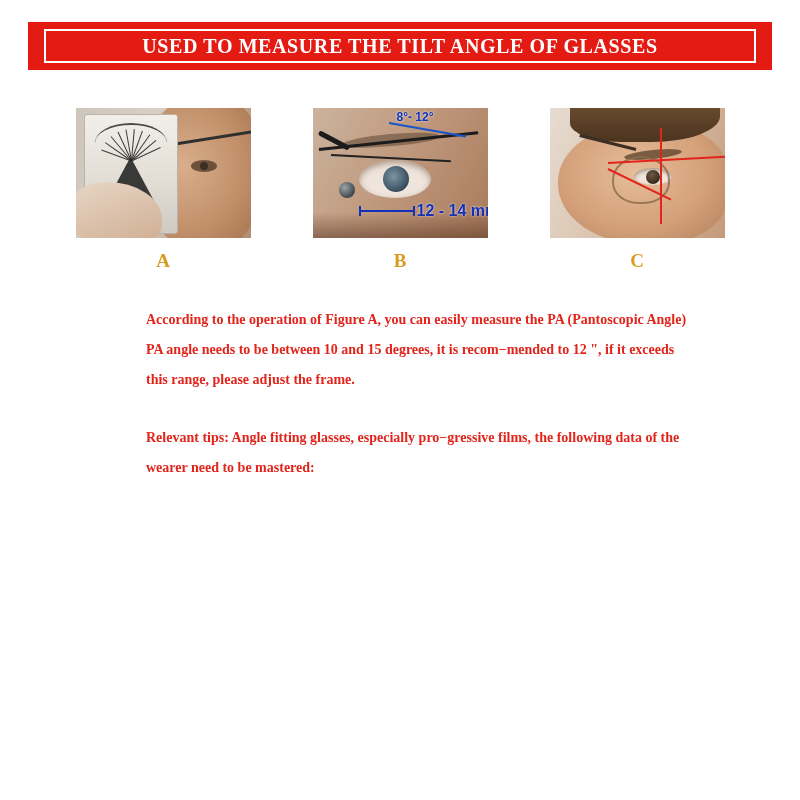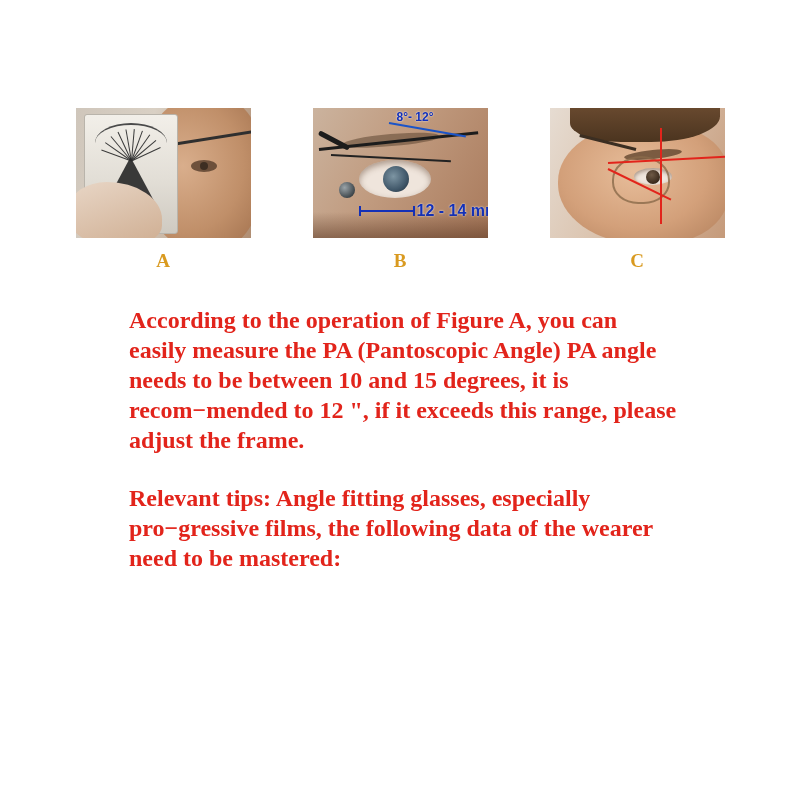--- a/index.html
+++ b/index.html
@@ -415,41 +415,46 @@
     width: 70px;
     height: 2px;
     background: #e2241b;
     transform: rotate(26deg);
     transform-origin: left center;
   }
 
   
   .body-text {
     position: absolute;
-    left: 129px;
+    left: 146px;
     top: 305px;
     width: 548px;
     color: #e2241b;
     font-family: "Liberation Serif", serif;
     font-weight: bold;
-    font-size: 24px;
+    font-size: 14px;
     line-height: 30px;
   }
   .para {
     margin: 0 0 28px 0;
   }
   .para:last-child {
     margin-bottom: 0;
   }
 </style>
 </head>
 <body>
 
 <div class="page">
 
+  <div class="banner">
+    <div class="banner-inner">
+      <div class="banner-title">USED TO MEASURE THE TILT ANGLE OF GLASSES</div>
+    </div>
+  </div>
 
   <div class="figures">
 
     <div class="figure">
       <div class="photo">
         <div class="a-bg"></div>
         <div class="a-face"></div>
         <div class="a-eye"></div>
         <div class="a-arm"></div>
         <div class="a-device">

